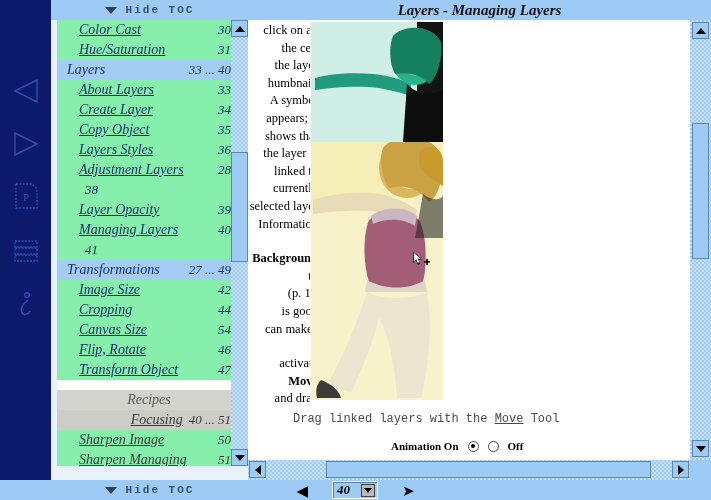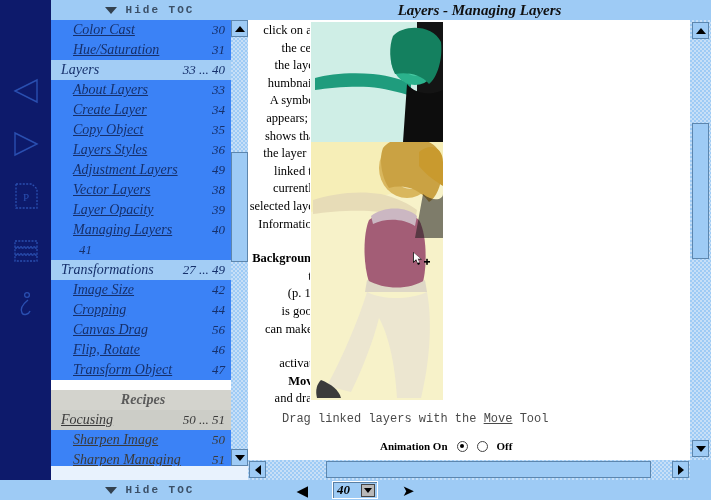--- a/index.html
+++ b/index.html
@@ -47,24 +47,24 @@
     gap: 9px;
   }
   .toc-hide.top { top: 0; }
   .toc-hide .caret {
     width: 0; height: 0;
     border-left: 6px solid transparent;
     border-right: 6px solid transparent;
     border-top: 7px solid #33414f;
   }
   .toc-list {
-    position: absolute; top: 20px; left: 0;
+    position: absolute; top: 20px; left: 6px;
     width: 180px; height: 446px;
     overflow: hidden;
-    background: #3b82f6;
+    background: #86efac;
   }
   .toc-row {
     position: relative;
     height: 20px;
     display: flex; align-items: center;
     padding: 0 6px 0 10px;
     font-family: "Liberation Serif", serif;
     font-style: italic;
     font-size: 14px;
     color: #16306b;
@@ -83,25 +83,26 @@
   .toc-row.group .lbl span { text-decoration: none; }
   .toc-row.sel { background: #a3cdf5; }
   .toc-row.group.recipes-head {
     background: #d3d3cd;
     justify-content: center;
     color: #5a5a5a;
     font-weight: bold;
   }
   .toc-row.group.recipes-head .lbl {
     flex: none; text-align: center;
-    font-weight: bold; font-size: 14px;
+    font-weight: normal; font-size: 14px;
   }
   .toc-row.recipe-sel {
     background: #cccdc7;
     color: #3a3a3a;
+    text-align: right;
   }
   .toc-row.recipe-sel .pg { color: #3a3a3a; }
   .toc-row.recipe { color: #3a3a3a; }
   .toc-row.recipe .pg { color: #3a3a3a; }
   .toc-row.recipe .lbl span { text-decoration: underline; }
   .toc-spacer { height: 10px; background: #ffffff; }
 
   
   .toc-sb {
     position: absolute; left: 180px; top: 20px;
@@ -352,24 +353,23 @@
         <div class="toc-row child">
           <span class="lbl"><span>Copy Object</span></span>
           <span class="pg">35</span>
         </div>
         <div class="toc-row child">
           <span class="lbl"><span>Layers Styles</span></span>
           <span class="pg">36</span>
         </div>
         <div class="toc-row child">
           <span class="lbl"><span>Adjustment Layers</span></span>
-          <span class="pg">49</span>
-        </div>
-        <div class="toc-row child">
-          <span class="lbl"><span>Vector Layers</span></span>
+          <span class="pg">28</span>
+        </div>
+        <div class="toc-row child">
           <span class="pg">38</span>
         </div>
         <div class="toc-row child">
           <span class="lbl"><span>Layer Opacity</span></span>
           <span class="pg">39</span>
         </div>
         <div class="toc-row child">
           <span class="lbl"><span>Managing Layers</span></span>
           <span class="pg">40</span>
         </div>
@@ -382,38 +382,38 @@
         </div>
         <div class="toc-row child">
           <span class="lbl"><span>Image Size</span></span>
           <span class="pg">42</span>
         </div>
         <div class="toc-row child">
           <span class="lbl"><span>Cropping</span></span>
           <span class="pg">44</span>
         </div>
         <div class="toc-row child">
-          <span class="lbl"><span>Canvas Drag</span></span>
-          <span class="pg">56</span>
+          <span class="lbl"><span>Canvas Size</span></span>
+          <span class="pg">54</span>
         </div>
         <div class="toc-row child">
           <span class="lbl"><span>Flip, Rotate</span></span>
           <span class="pg">46</span>
         </div>
         <div class="toc-row child">
           <span class="lbl"><span>Transform Object</span></span>
           <span class="pg">47</span>
         </div>
         <div class="toc-spacer"></div>
         <div class="toc-row group recipes-head">
           <span class="lbl"><span>Recipes</span></span>
         </div>
         <div class="toc-row group recipe-sel recipe">
           <span class="lbl"><span>Focusing</span></span>
-          <span class="pg">50 ... 51</span>
+          <span class="pg">40 ... 51</span>
         </div>
         <div class="toc-row child recipe">
           <span class="lbl"><span>Sharpen Image</span></span>
           <span class="pg">50</span>
         </div>
         <div class="toc-row child recipe">
           <span class="lbl"><span>Sharpen Managing</span></span>
           <span class="pg">51</span>
         </div>
       </div>
@@ -502,21 +502,21 @@
             <g fill="#000">
               <rect x="11" y="9" width="6" height="1.6"></rect>
               <rect x="13.2" y="6.8" width="1.6" height="6"></rect>
             </g>
           </svg>
         </div>
       </div>
 
     </div>
 
-    <div style="position:absolute;left:4px;top:384px;width:428px;height:56px;background:#fff">
+    <div style="position:absolute;left:15px;top:384px;width:428px;height:56px;background:#fff">
       <div class="cap-text">
         <span>Drag linked layers with the </span><u>Move</u><span> Tool</span>
       </div>
       <div class="anim">
         <span>Animation On</span>
         <span class="radio">
             <i></i>
           </span>
         <span class="radio"></span>
         <span>Off</span>

